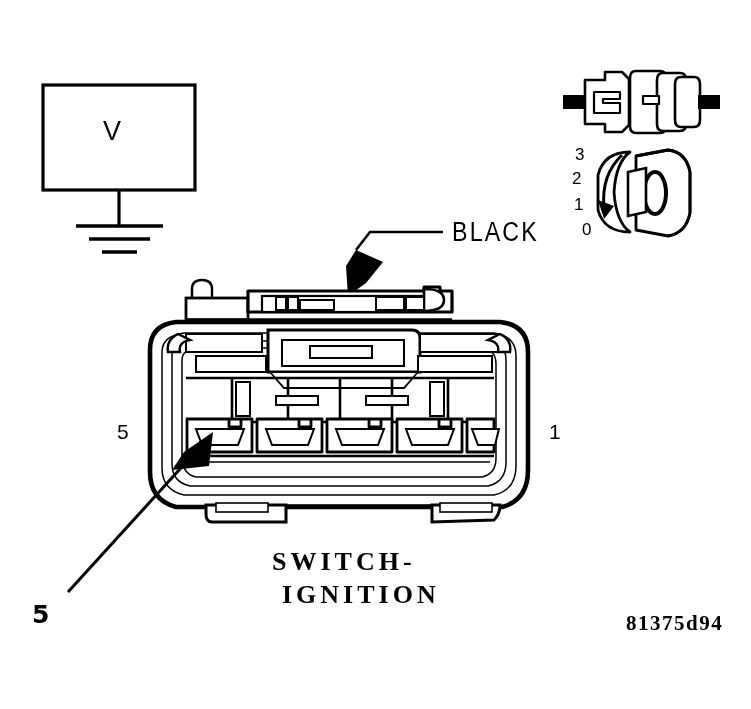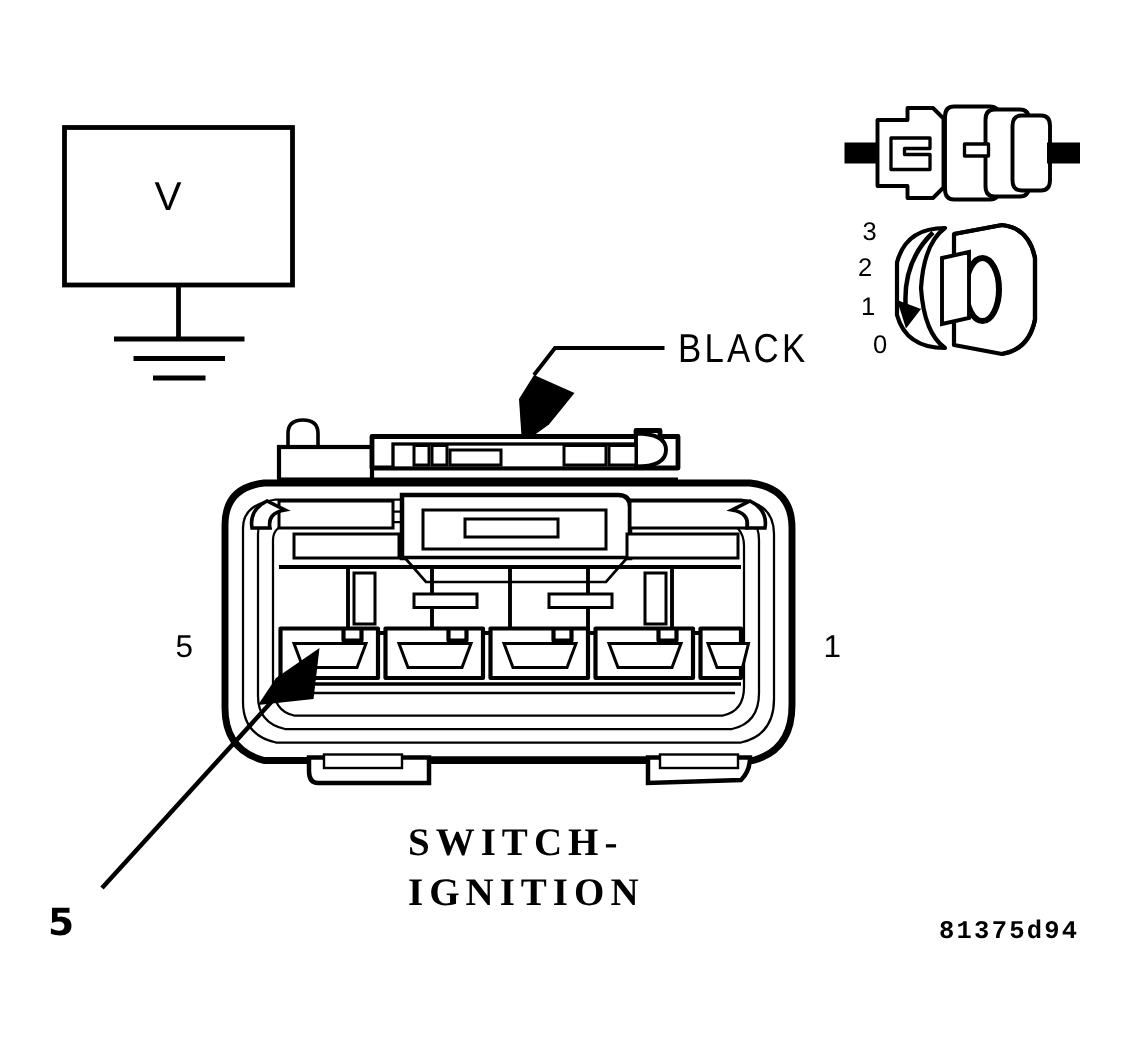--- a/index.html
+++ b/index.html
@@ -68,29 +68,29 @@
     left: 272px;
     top: 545px;
     font-size: 26px;
     font-weight: bold;
     font-family: Liberation Serif, serif;
     letter-spacing: 4px;
     line-height: 1.28;
   }
   .lbl-caption .line2 {
     display: block;
-    margin-left: 0;
+    margin-left: 10px;
     text-align: right;
   }
   .lbl-partno {
     left: 626px;
     top: 613px;
-    font-size: 17px;
+    font-size: 21px;
     font-weight: bold;
-    font-family: Liberation Mono, monospace;
+    font-family: Liberation Serif, serif;
     letter-spacing: 1.5px;
     text-align: right;
   }
   .sw-digit {
     font-size: 17px;
     font-family: "Liberation Sans", sans-serif;
   }
   .d3 { left: 575px; top: 146px; }
   .d2 { left: 572px; top: 170px; }
   .d1 { left: 574px; top: 196px; }

